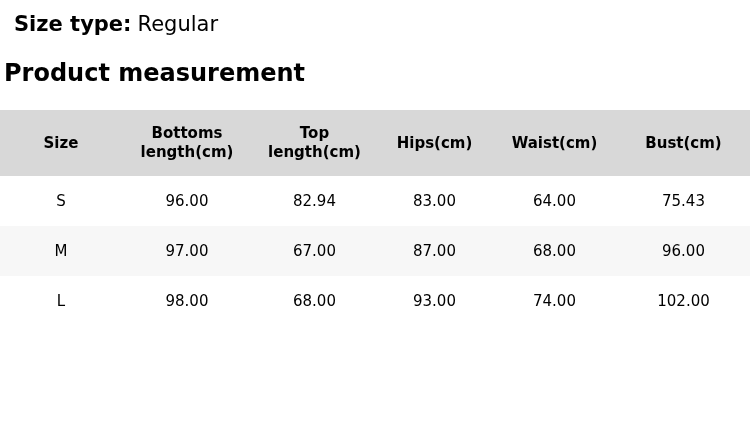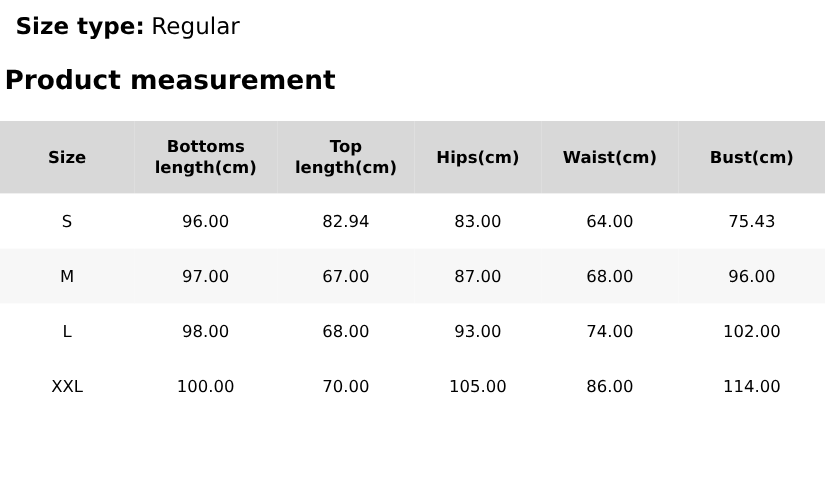--- a/index.html
+++ b/index.html
@@ -146,24 +146,16 @@
         <td>96.00</td>
       </tr>
       <tr class="row-even">
         <td>L</td>
         <td>98.00</td>
         <td>68.00</td>
         <td>93.00</td>
         <td>74.00</td>
         <td>102.00</td>
       </tr>
-      <tr class="row-even">
-        <td>XXL</td>
-        <td>100.00</td>
-        <td>70.00</td>
-        <td>105.00</td>
-        <td>86.00</td>
-        <td>114.00</td>
-      </tr>
     </tbody>
   </table>
 
 </div>
 
 </body></html>

